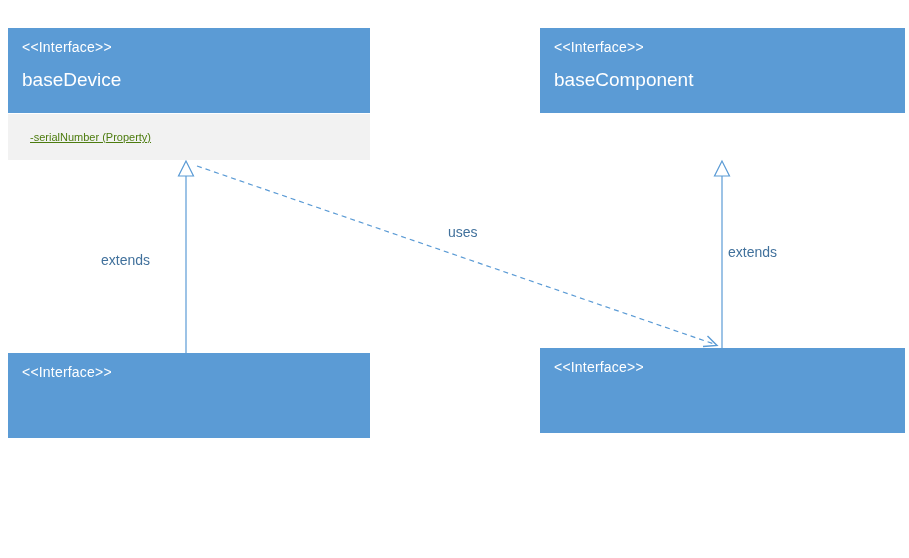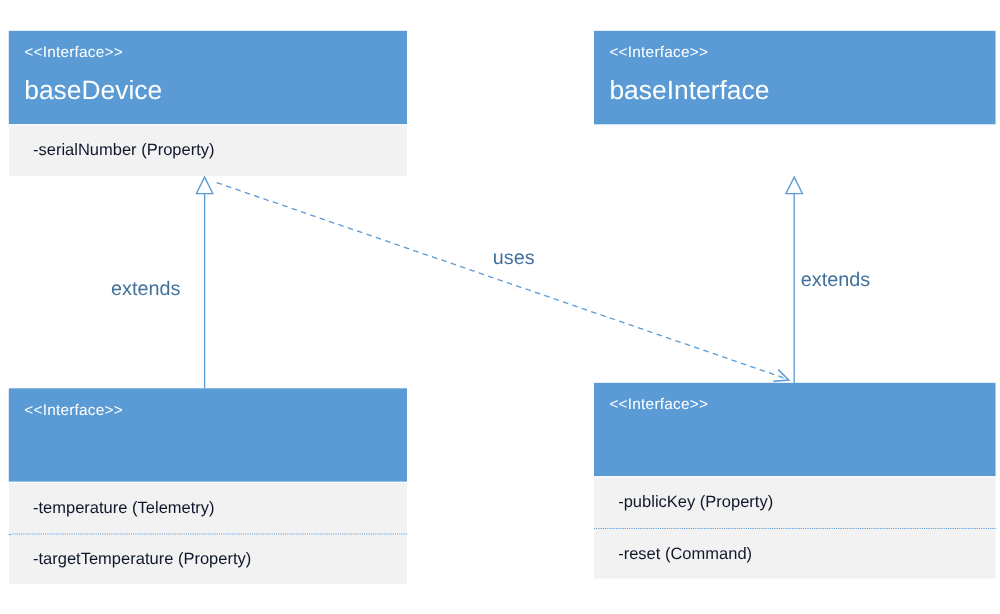--- a/index.html
+++ b/index.html
@@ -15,37 +15,38 @@
   svg.arrows .openhead{ fill: none; stroke: #5b9bd5; stroke-width: 1.4; }
 
   .cls { position: absolute; }
   .hdr {
     background: #5b9bd5;
     color: #ffffff;
     padding: 11px 14px 12px 14px;
     height: 85px;
   }
   .stereo { font-size: 14px; letter-spacing: 0.2px; }
-  .cname  { font-size: 24px; margin-top: 14px; }
+  .cname  { font-size: 19px; margin-top: 14px; }
 
   .members { border-top: 1px solid #ffffff; }
   .member {
     background: #f2f2f2;
-    color: #0f172a;
-    font-size: 15px;
+    color: #4d7c0f;
+    font-size: 11px;
     height: 46px;
     line-height: 46px;
     padding-left: 22px;
     white-space: nowrap;
+    text-decoration: underline;
   }
   .member + .member { border-top: 1px dotted #5b9bd5; }
 
   .rel-label {
     position: absolute;
-    font-size: 18px;
+    font-size: 14px;
     color: #41719c;
     white-space: nowrap;
   }
 </style>
 </head>
 <body>
 
 <div class="canvas">
 
   <svg class="arrows" width="909" height="558" viewBox="0 0 909 558">
@@ -69,41 +70,33 @@
       <div class="cname">baseDevice</div>
     </div>
     <div class="members">
       <div class="member">-serialNumber (Property)</div>
     </div>
   </div>
 
   <div class="cls" style="left:540px; top:28px; width:365px;">
     <div class="hdr">
       <div class="stereo">&lt;&lt;Interface&gt;&gt;</div>
-      <div class="cname">baseInterface</div>
+      <div class="cname">baseComponent</div>
     </div>
   </div>
 
   <div class="cls" style="left:8px; top:353px; width:362px;">
     <div class="hdr">
       <div class="stereo">&lt;&lt;Interface&gt;&gt;</div>
     </div>
-    <div class="members">
-      <div class="member">-temperature (Telemetry)</div>
-      <div class="member">-targetTemperature (Property)</div>
-    </div>
   </div>
 
   <div class="cls" style="left:540px; top:348px; width:365px;">
     <div class="hdr">
       <div class="stereo">&lt;&lt;Interface&gt;&gt;</div>
-    </div>
-    <div class="members">
-      <div class="member">-publicKey (Property)</div>
-      <div class="member">-reset (Command)</div>
     </div>
   </div>
 
   <div class="rel-label" style="left:101px; top:252px;">extends</div>
 
   <div class="rel-label" style="left:728px; top:244px;">extends</div>
 
   <div class="rel-label" style="left:448px; top:224px;">uses</div>
 
 </div>

